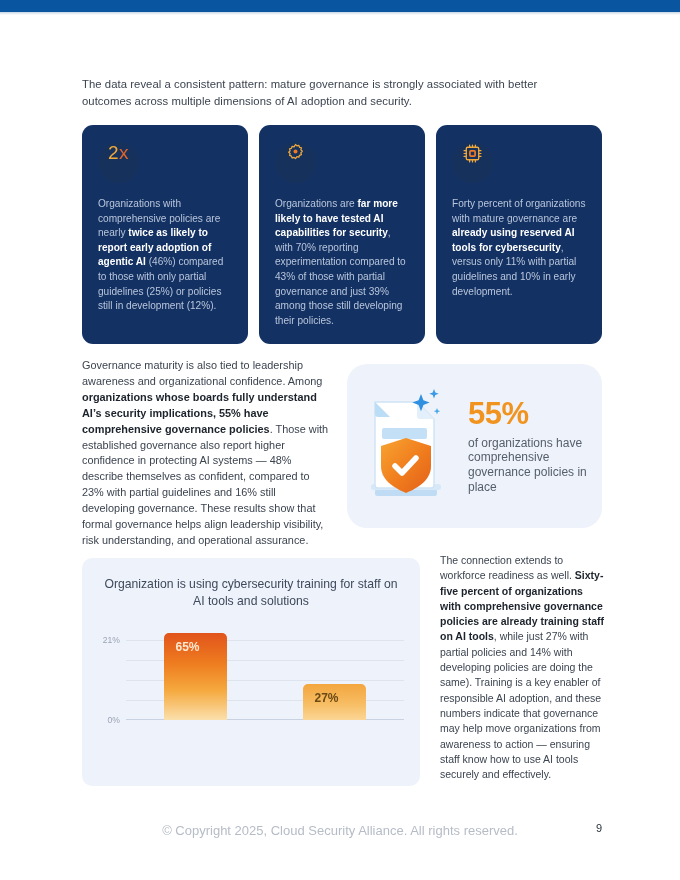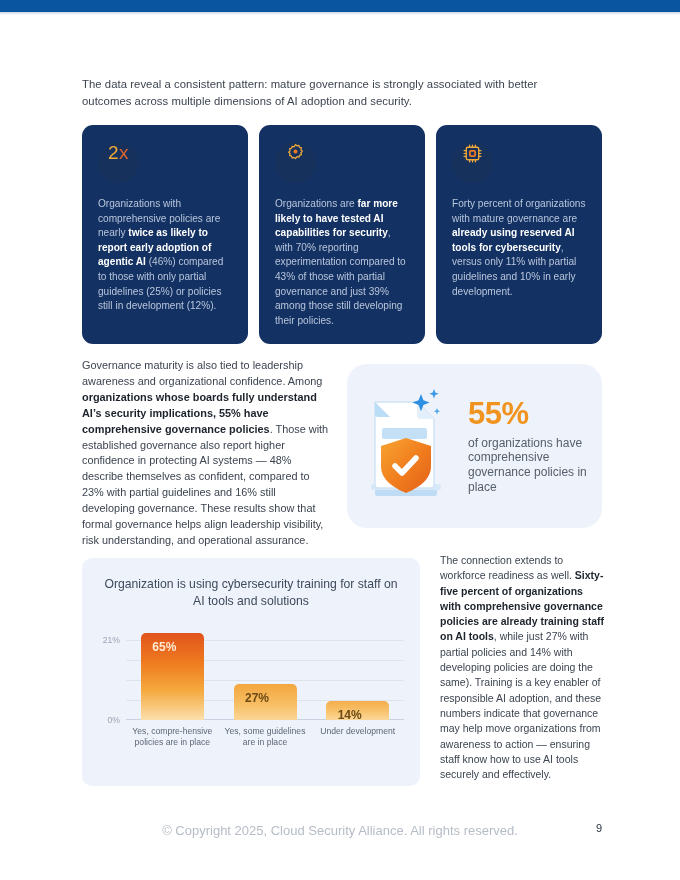--- a/index.html
+++ b/index.html
@@ -213,32 +213,22 @@
           <div class="bar-slot">
             <div class="bar b1" style="height: 86.6667px;">
               <div class="bar-val">65%</div>
             </div>
           </div>
           <div class="bar-slot">
             <div class="bar b2" style="height: 36px;">
               <div class="bar-val">27%</div>
             </div>
           </div>
-          <div class="bar-slot">
-            <div class="bar b3" style="height: 18.6667px;">
-              <div class="bar-val">14%</div>
-            </div>
-          </div>
         </div>
     </div>
-    <div class="cats" id="cats">
-        <div class="cat">Yes, compre-hensive policies are in place</div>
-        <div class="cat">Yes, some guidelines are in place</div>
-        <div class="cat">Under development</div>
-      </div>
   </div>
 
   <p class="right-text">The connection extends to workforce readiness as well. <b>Sixty-five percent of organizations with comprehensive governance policies are already training staff on AI tools</b>, while just 27% with partial policies and 14% with developing policies are doing the same). Training is a key enabler of responsible AI adoption, and these numbers indicate that governance may help move organizations from awareness to action — ensuring staff know how to use AI tools securely and effectively.</p>
 
   <div class="footer-copy">© Copyright 2025, Cloud Security Alliance. All rights reserved.</div>
   <div class="footer-page">9</div>
 
 </div>
 
 </body></html>

